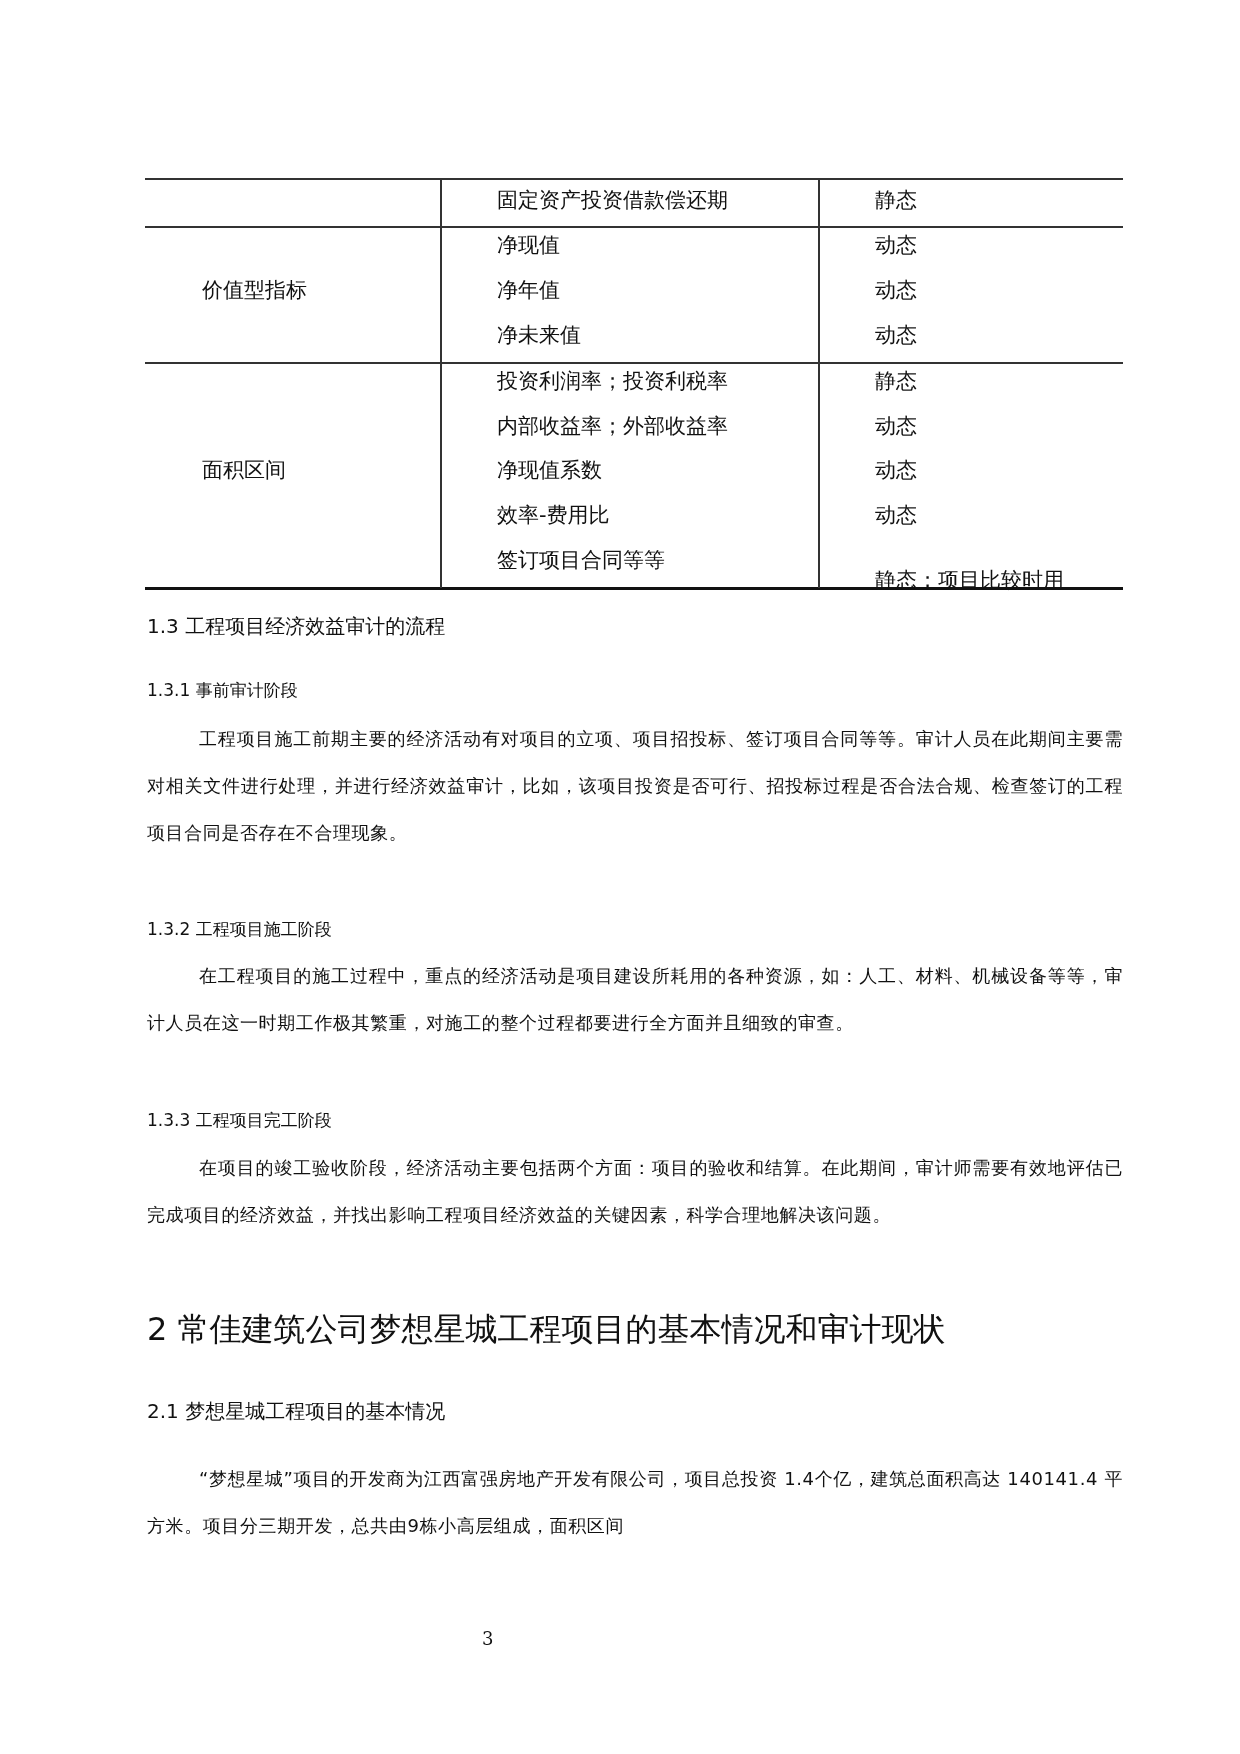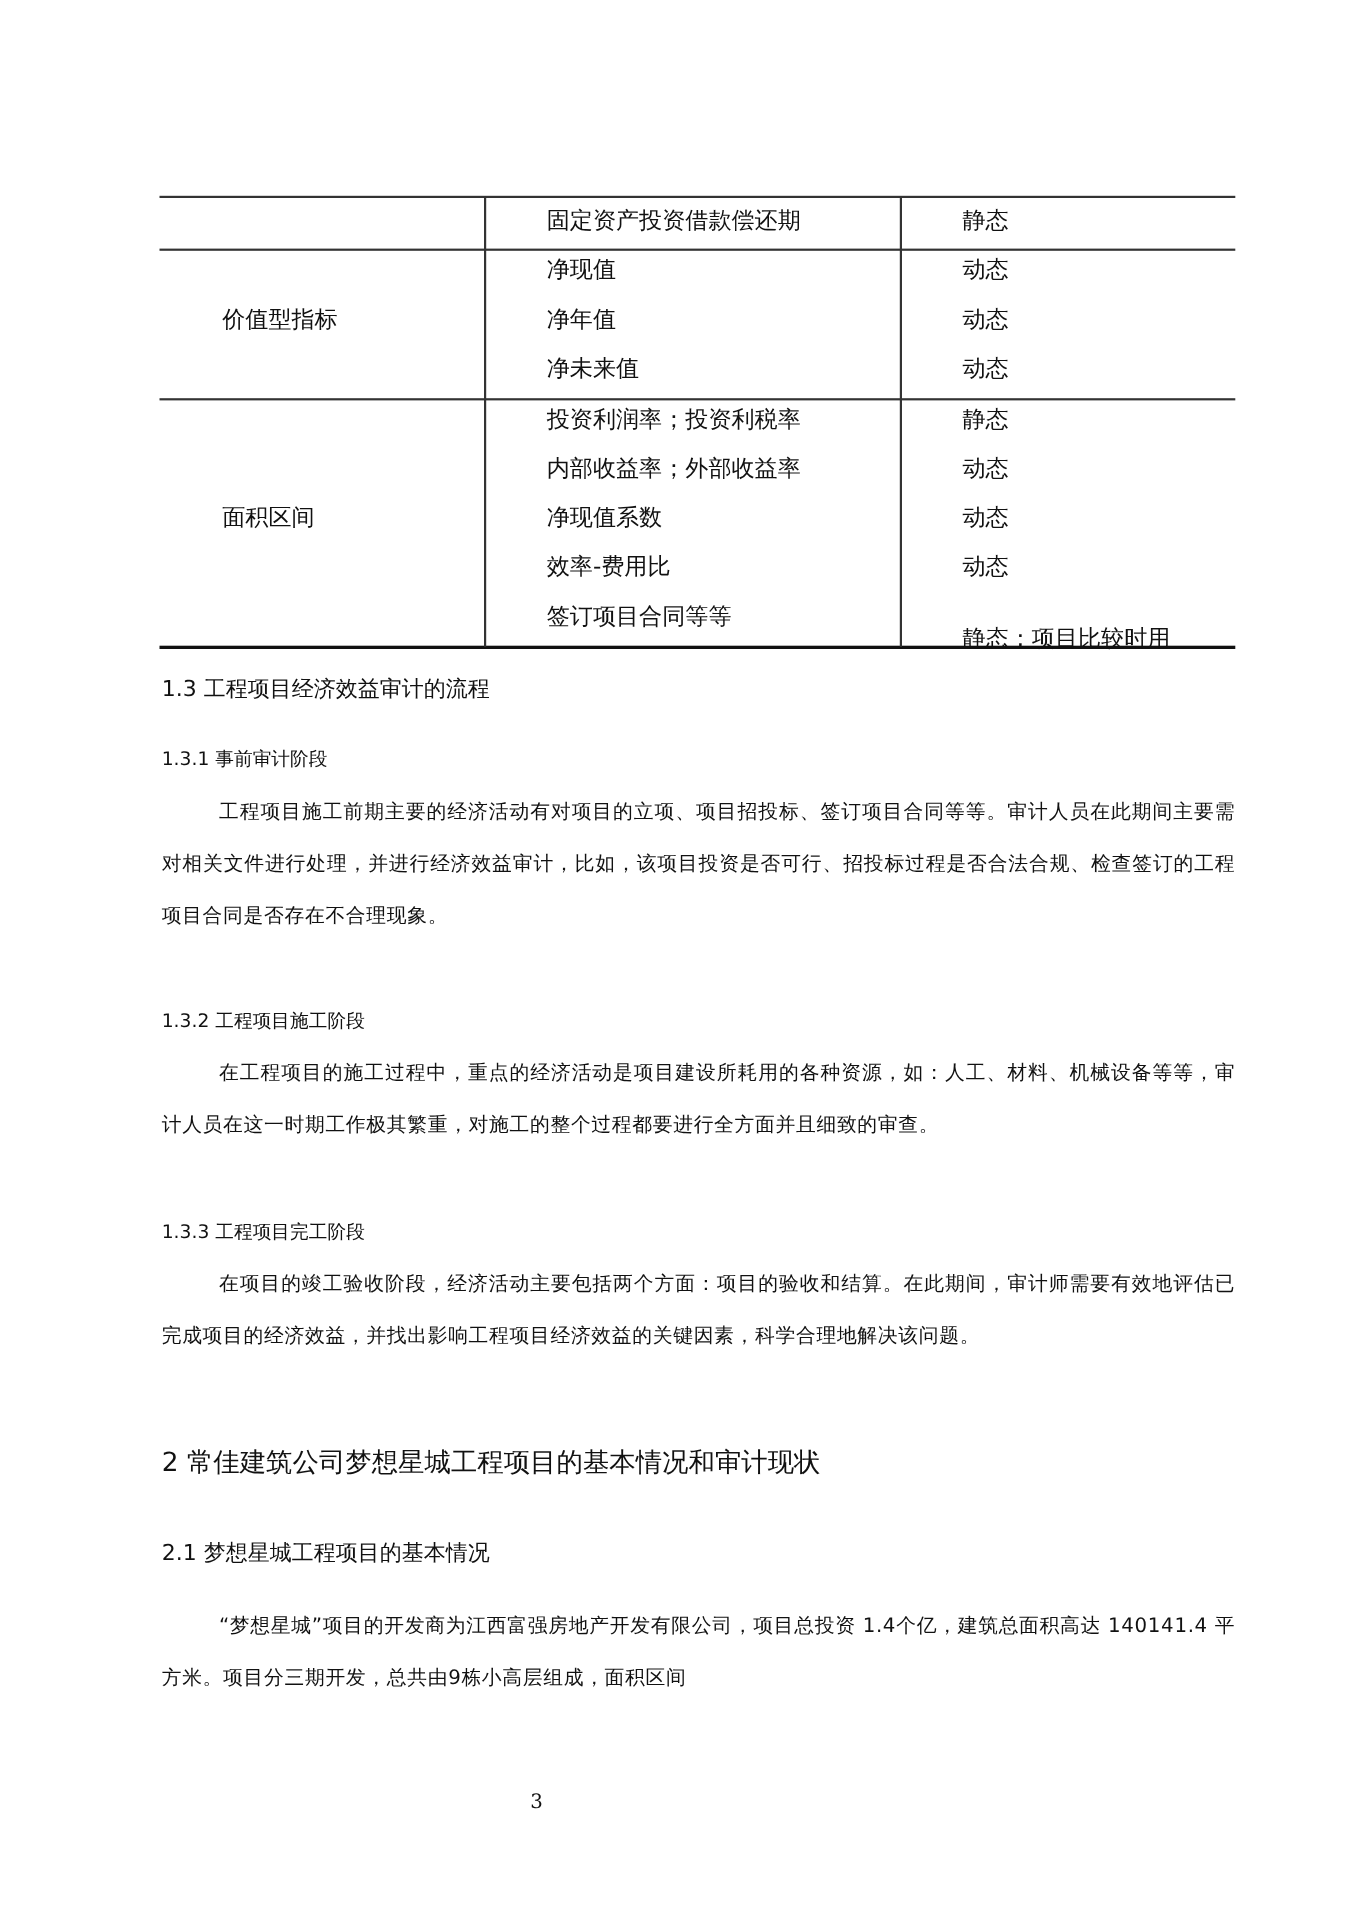--- a/index.html
+++ b/index.html
@@ -3,21 +3,21 @@
 <meta charset="utf-8">
 <style>
   html, body { margin:0; padding:0; background:#ffffff; }
   body { width:1240px; height:1754px; position:relative; overflow:hidden;
          font-family:"DejaVu Sans","Liberation Sans",sans-serif; color:#111; }
   .hline { position:absolute; left:145px; width:978px; background:#333; }
   .vline { position:absolute; width:2px; background:#333; }
   .cell { position:absolute; font-size:21px; line-height:24px; white-space:nowrap; }
   .h2 { position:absolute; left:147px; font-size:20px; line-height:30px; white-space:nowrap; }
   .h3 { position:absolute; left:147px; font-size:17px; line-height:26px; white-space:nowrap; }
-  .h1 { position:absolute; left:147px; font-size:24px; line-height:32px; white-space:nowrap; }
+  .h1 { position:absolute; left:147px; font-size:32px; line-height:32px; white-space:nowrap; }
   .para { position:absolute; left:147px; width:976px; font-size:18px; line-height:47px;
           text-align:justify; text-indent:52px; letter-spacing:0.6px; }
   .pagenum { position:absolute; left:482px; top:1628px; font-family:"DejaVu Serif","Liberation Serif",serif; font-size:18px; }
 </style>
 </head>
 <body>
 
 <div>
   <div class="hline" style="top:178px;height:2px;"></div>
   <div class="hline" style="top:226px;height:2px;"></div>

